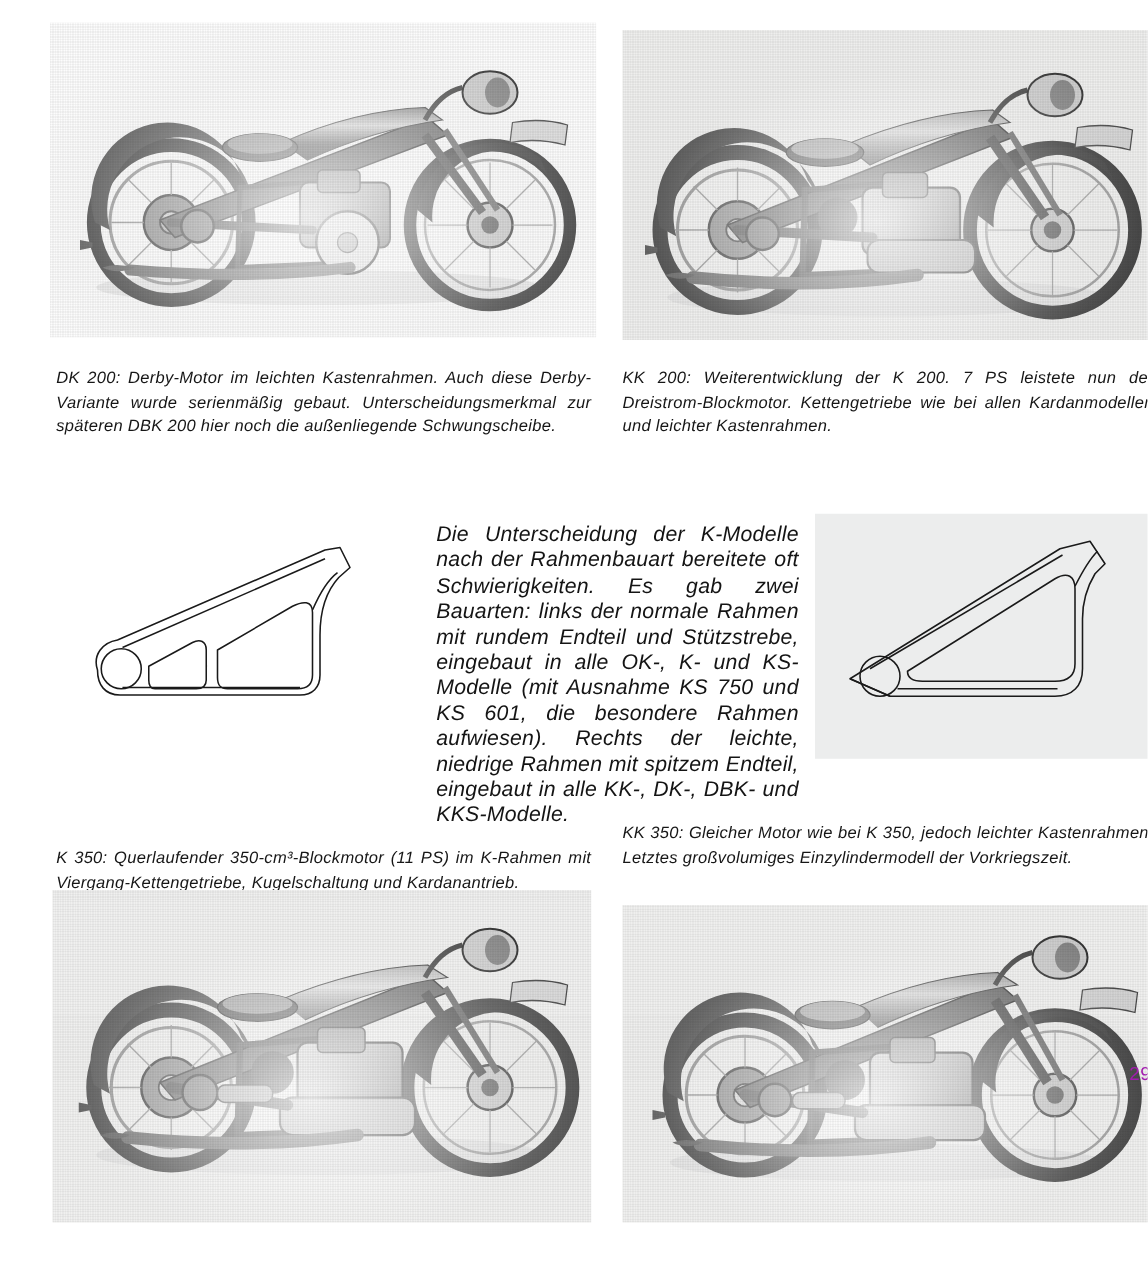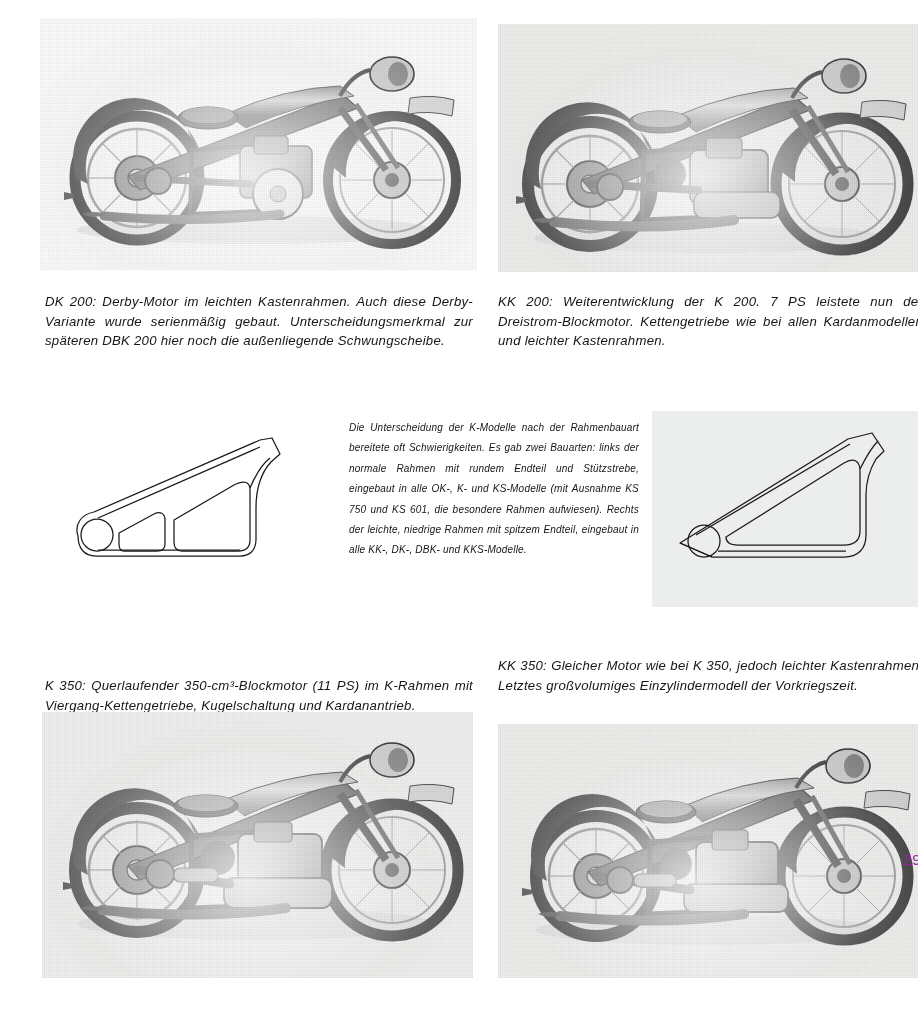--- a/index.html
+++ b/index.html
@@ -40,21 +40,21 @@
     text-align:justify;
     color:#161616;
     font-family:"Liberation Sans","DejaVu Sans",sans-serif;
   }
 
   
   .midtext{
     position:absolute;
     left:329px;top:418px;width:290px;
     font-style:italic;
-    font-size:10px;
+    font-size:17px;
     line-height:20.4px;
     letter-spacing:.2px;
     text-align:justify;
     color:#141414;
   }
 
   
   .diagram{position:absolute;}
   .diagram svg{display:block;width:100%;height:100%;}
   .diagram.right-panel{background:#eceded;}

